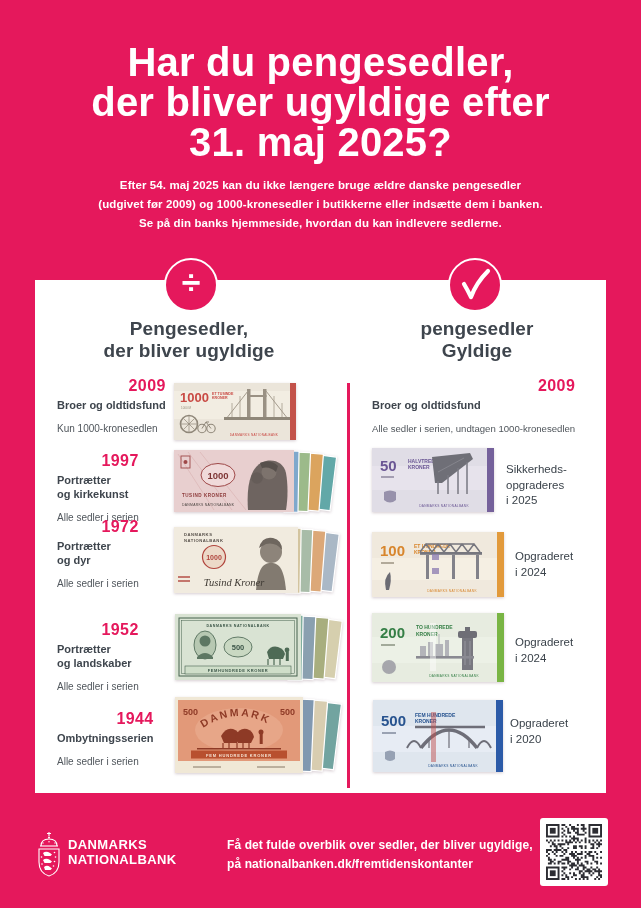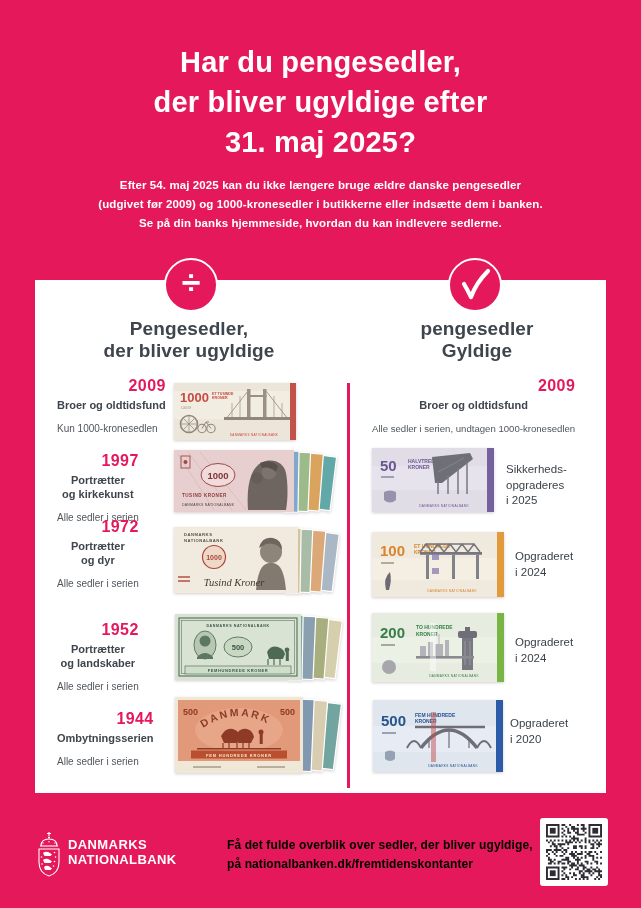--- a/index.html
+++ b/index.html
@@ -2,21 +2,21 @@
 <html><head>
 <meta charset="utf-8">
 <style>
   html,body { margin:0; padding:0; background:#e5185c; }
   .poster {
     position:relative; width:641px; height:908px; background:#e5185c;
     font-family:"Liberation Sans", sans-serif; overflow:hidden;
   }
   .title {
     position:absolute; top:42px; left:0; right:0; text-align:center;
-    color:#fff; font-size:29px; font-weight:bold; line-height:40px; letter-spacing:.2px;
+    color:#fff; font-size:40px; font-weight:bold; line-height:40px; letter-spacing:.2px;
   }
   .subtitle {
     position:absolute; top:176px; left:0; right:0; text-align:center;
     color:#fff; font-size:11.5px; font-weight:bold; line-height:19px; letter-spacing:.1px;
   }
   .card { position:absolute; left:35px; top:280px; width:571px; height:513px; background:#fff; }
   .badge {
     position:absolute; width:54px; height:54px; border-radius:50%;
     background:#e5185c; border:2.5px solid #fff; box-sizing:border-box;
     display:flex; align-items:center; justify-content:center; color:#fff; z-index:3;
@@ -27,36 +27,36 @@
   .colhead {
     position:absolute; top:318px; transform:translateX(-50%); text-align:center;
     color:#3e454d; font-weight:bold; font-size:19px; line-height:22px; letter-spacing:.1px; z-index:2;
   }
   .colhead-left  { left:189px; }
   .colhead-right { left:477px; }
   .divider { position:absolute; left:347px; top:383px; width:3px; height:405px; background:#e5185c; }
   .entry { position:absolute; left:57px; z-index:2; }
   .entry-right { left:372px; }
   .entry .year { font-size:16px; font-weight:bold; color:#e5185c; margin-bottom:3px; letter-spacing:.4px;text-align:right; }
-  .entry .nm { font-size:11px; font-weight:bold; line-height:14px; color:#3e454d;text-align:center; }
+  .entry .nm { font-size:11px; font-weight:bold; line-height:14px; color:#3e454d; }
   .entry .nm:empty { display:none; }
   .entry .dt { font-size:10px; line-height:13px; color:#50565c; margin-top:10px; white-space:nowrap; }
   .entry-right .dt { font-size:9.6px; }
   .caption { position:absolute; font-size:11.5px; line-height:15.5px; color:#3a424a; z-index:2; }
   .caption div:empty { display:none; }
   .note { position:absolute; filter:drop-shadow(0 1.5px 1.5px rgba(70,25,45,.22)); z-index:1; }
   svg { display:block; }
   svg text { font-family:"Liberation Sans", sans-serif; }
   .scripttext { font-family:"Liberation Serif", serif; font-style:italic; }
   .logotext {
     position:absolute; left:68px; top:838px; color:#fff; font-weight:bold;
     font-size:13px; line-height:14.5px; letter-spacing:.4px;
   }
   .message {
-    position:absolute; left:227px; top:836px; color:#000000; font-weight:bold;
+    position:absolute; left:227px; top:836px; color:#ffffff; font-weight:bold;
     font-size:12px; line-height:19px; letter-spacing:.1px;
   }
   .qrbox { position:absolute; left:540px; top:818px; width:68px; height:68px; background:#fff; border-radius:3px; }
   .qrbox svg { position:absolute; left:6px; top:6px; }
   .crest { position:absolute; left:36px; top:831px; }
 </style>
 </head>
 <body>
 
 <div class="poster">

